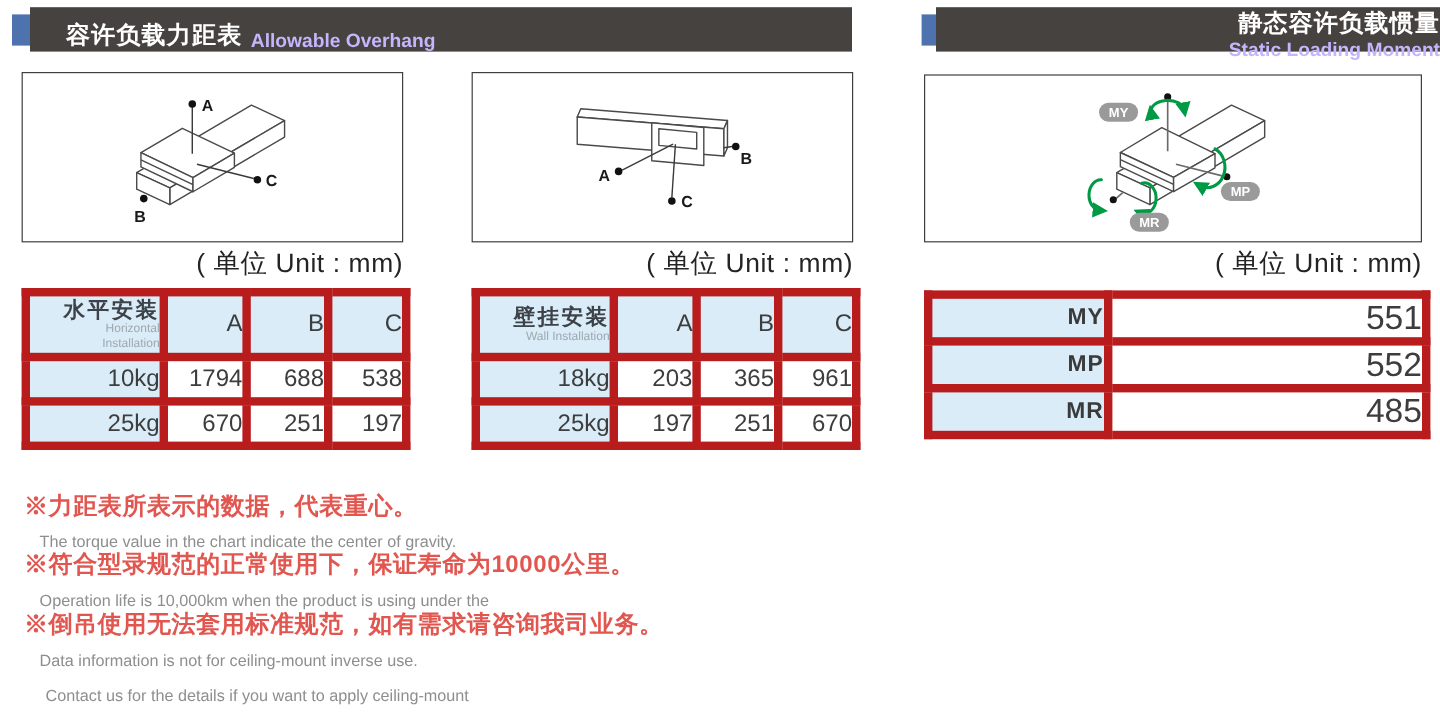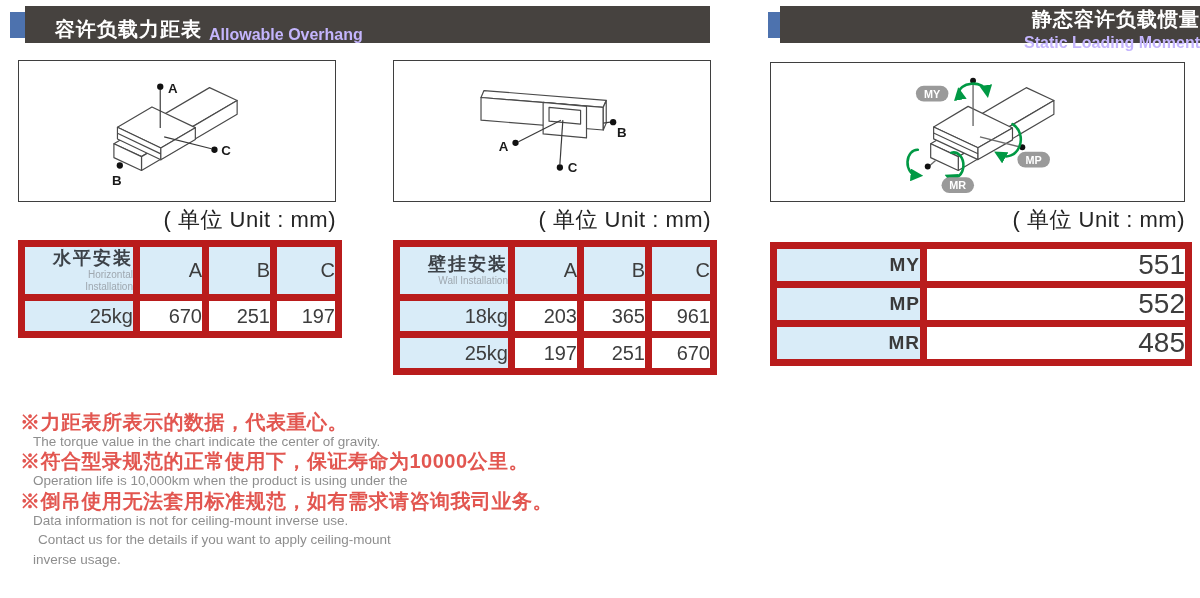--- a/index.html
+++ b/index.html
@@ -46,21 +46,21 @@
 
   .tbl-moment { left:770px; top:242px; width:415px; }
   .tbl-moment tr { height:38px; }
   .tbl-moment td.mlabel { background:#d9ecf8; font-size:19px; font-weight:600; letter-spacing:1px; color:#3a3a3a; }
   .tbl-moment td.mval   { background:#ffffff; font-size:28px; color:#3d3d3d; }
 
   
   .notes { position:absolute; left:20px; top:412px; width:560px; }
   .note { display:block; }
   .note.zh { color:#e25650; font-size:20px; font-weight:600; line-height:20px; letter-spacing:0.5px; }
-  .note.en { color:#8e8e8e; font-size:13.5px; font-weight:400; line-height:19.4px; padding-left:13px; }
+  .note.en { color:#8e8e8e; font-size:13.5px; font-weight:400; line-height:19.4px; padding-left:13px;margin-top:10px; }
   .note.en.ind2 { padding-left:18px; }
 </style>
 </head>
 <body>
 
 <div id="page">
 
   <div class="accent-sq accent-sq-left"></div>
   <div class="hbar hbar-left">
     <span class="zh">容许负载力距表</span>
@@ -137,20 +137,26 @@
         <tr class="hdr">
       <th class="hdr-main">
         <div class="zh">水平安装</div>
         <div class="en">Horizontal Installation</div>
       </th>
       <th class="col-letter">A</th>
       <th class="col-letter">B</th>
       <th class="col-letter">C</th>
     </tr>
     <tr class="row">
+      <td class="load">10kg</td>
+      <td class="val">1794</td>
+      <td class="val">688</td>
+      <td class="val">538</td>
+    </tr>
+    <tr class="row">
       <td class="load">25kg</td>
       <td class="val">670</td>
       <td class="val">251</td>
       <td class="val">197</td>
     </tr>
   </tbody>
     </table>
 
   <table class="tbl-abc tbl-abc-2">
     <colgroup>

